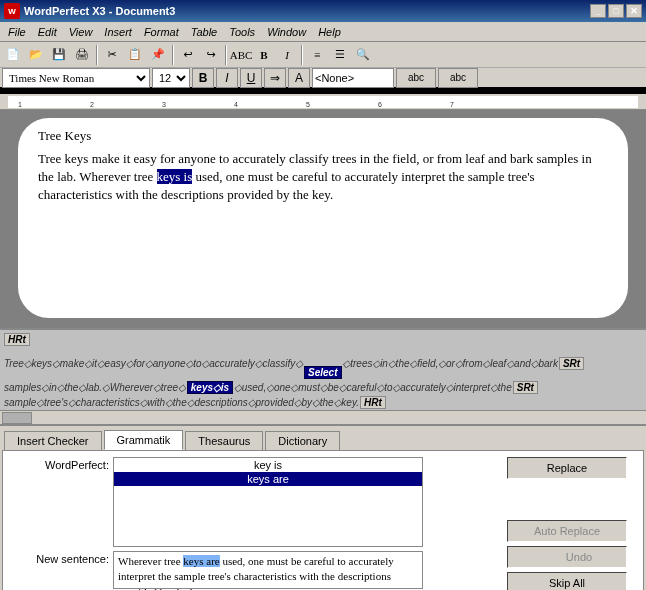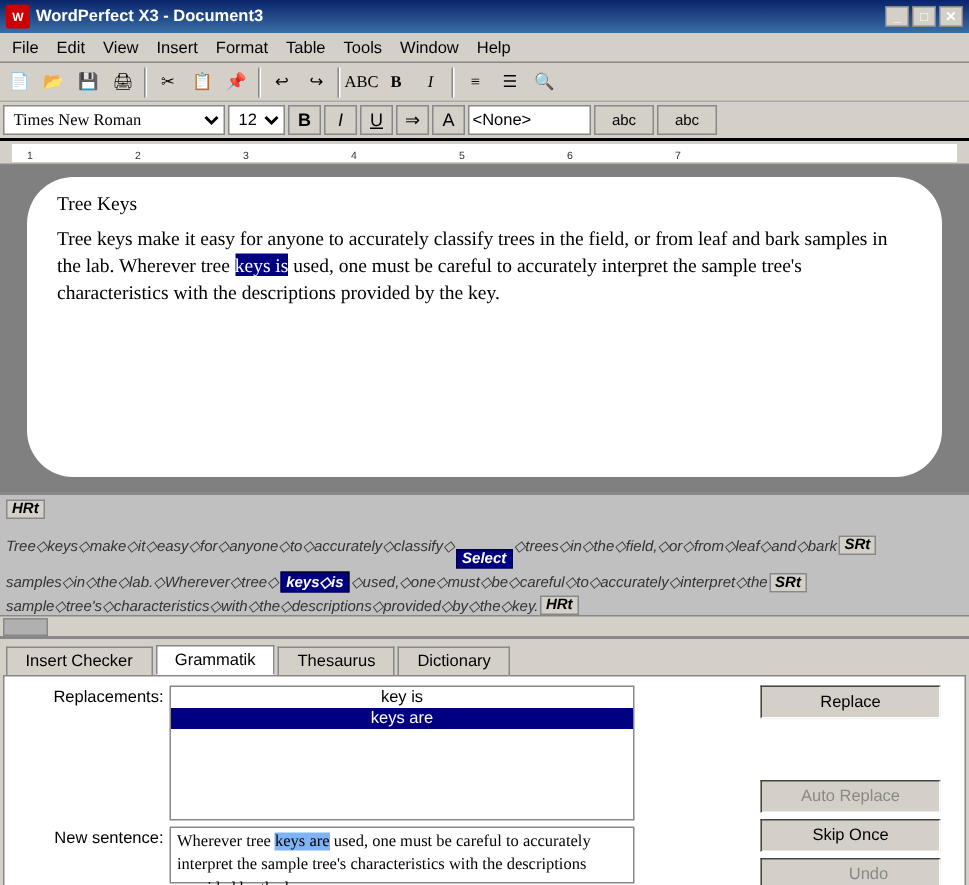--- a/index.html
+++ b/index.html
@@ -25,21 +25,21 @@
     .menu-bar {
       background: #d4d0c8;
       height: 20px;
       display: flex;
       align-items: center;
       padding: 0 2px;
       font-family: Arial, sans-serif;
       font-size: 11px;
       border-bottom: 1px solid #888;
     }
-    .menu-item { padding: 2px 6px; cursor: pointer; }
+    .menu-item { padding: 2px 6px; cursor: pointer; font-style: italic; }
 
     
     .toolbar {
       background: #d4d0c8;
       height: 26px;
       display: flex;
       align-items: center;
       padding: 0 2px;
       border-bottom: 1px solid #aaa;
       gap: 1px;
@@ -53,21 +53,21 @@
     }
     .toolbar-sep { width: 2px; height: 20px; border-left: 1px solid #888; border-right: 1px solid white; margin: 0 2px; }
 
     
     .format-bar {
       background: #d4d0c8;
       height: 26px;
       display: flex;
       align-items: center;
       padding: 0 2px;
-      border-bottom: 2px solid #000000;
+      border-bottom: 7px solid #000000;
       gap: 2px;
       font-family: Arial, sans-serif;
       font-size: 11px;
     }
     .font-select {
       width: 148px; height: 20px;
       font-size: 11px;
       font-family: 'Times New Roman', serif;
       border: 1px solid #888;
       background: white;
@@ -399,39 +399,38 @@
     <div class="tab">Insert Checker</div>
     <div class="tab active">Grammatik</div>
     <div class="tab">Thesaurus</div>
     <div class="tab">Dictionary</div>
   </div>
   <div class="tab-content">
     <div class="spell-grid">
       <div class="spell-left">
 
         <div class="label-row">
-          <span class="field-label">Replacements:</span>
+          <span class="field-label">WordPerfect:</span>
           <div class="replacements-box">
             <div class="replacement-item">key is</div>
             <div class="replacement-item selected">keys are</div>
           </div>
         </div>
 
         <div class="label-row">
           <span class="field-label">New sentence:</span>
           <div class="new-sentence-area">
             <span>Wherever tree </span><span class="inline-highlight">keys are</span><span> used, one must be careful to accurately interpret the sample tree's characteristics with the descriptions provided by the key.</span>
           </div>
         </div>
 
       </div>
       <div class="spell-right">
         <button class="spell-btn">Replace</button>
         <button class="spell-btn" style="color:#888;margin-top:37px;">Auto Replace</button>
-        <button class="spell-btn">Skip Once</button>
         <button class="spell-btn" style="color:#888;padding-left:24px;">Undo</button>
         <button class="spell-btn">Skip All</button>
         <button class="spell-btn spell-btn-with-arrow">
           
         </button>
 
       </div>
     </div>
   </div>
 </div>

